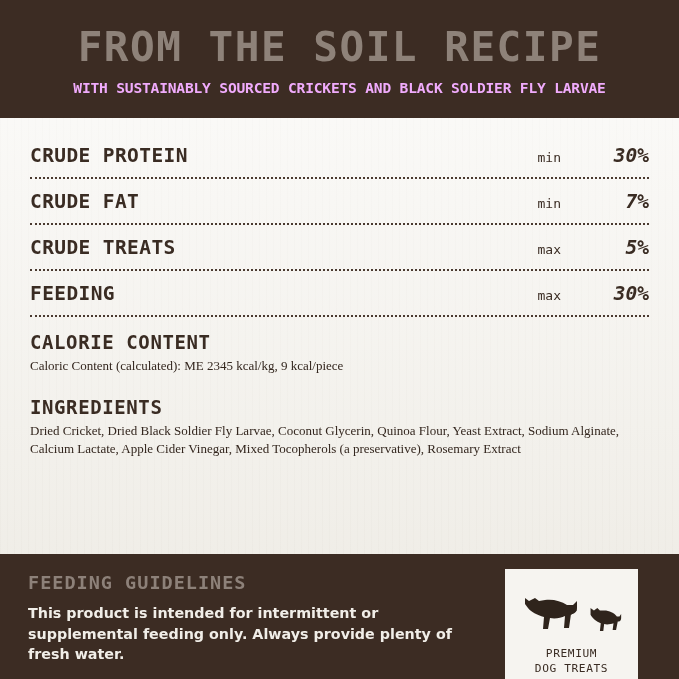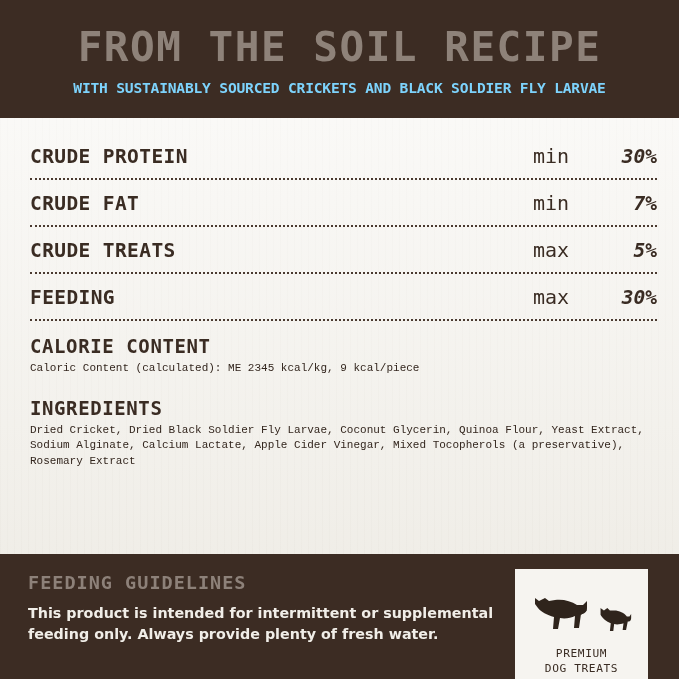--- a/index.html
+++ b/index.html
@@ -37,33 +37,33 @@
     color: #8e8279;
     line-height: 1.05;
     margin: 0 0 10px 0;
     white-space: nowrap;
   }
   .header-sub {
     font-family: "DejaVu Sans Mono", monospace;
     font-weight: bold;
     font-size: 14.6px;
     letter-spacing: -0.2px;
-    color: #7dd3fc;
+    color: #f0abfc;
     margin: 4px;
     white-space: nowrap;
   }
 
   
   .panel {
     background: #f4f2ed;
     background-image:
       linear-gradient(180deg, rgba(255,255,255,0.55) 0%, rgba(232,229,221,0.35) 100%),
       repeating-linear-gradient(90deg, rgba(200,195,185,0.10) 0px, rgba(200,195,185,0.10) 1px, rgba(0,0,0,0) 1px, rgba(0,0,0,0) 7px);
     flex: 1 1 auto;
-    padding: 22px 22px 10px 30px;
+    padding: 22px 30px 10px 30px;
     box-sizing: border-box;
     position: relative;
   }
 
   
   .ga-row {
     display: flex;
     align-items: baseline;
     padding: 11px 0 10px 0;
     border-bottom: 2px dotted #4a3a30;
@@ -74,21 +74,21 @@
     font-family: "DejaVu Sans Mono", monospace;
     font-weight: bold;
     font-size: 19.5px;
     letter-spacing: 0.4px;
     color: #3a2c23;
   }
   .ga-qual {
     width: 110px;
     text-align: right;
     font-family: "DejaVu Sans Mono", monospace;
-    font-size: 20px;
+    font-size: 13px;
     color: #3a2c23;
     padding-right: 6px;
   }
   .ga-val {
     width: 82px;
     text-align: right;
     font-family: "DejaVu Sans Mono", monospace;
     font-weight: bold;
     font-size: 19.5px;
     color: #3a2c23;
@@ -97,34 +97,34 @@
 
   .section-head {
     font-family: "DejaVu Sans Mono", monospace;
     font-weight: bold;
     font-size: 19px;
     letter-spacing: 0.6px;
     color: #3a2c23;
     margin: 14px 0 4px 0;
   }
   .section-body {
-    font-family: Liberation Mono, monospace;
-    font-size: 11px;
+    font-family: Liberation Serif, serif;
+    font-size: 13px;
     line-height: 1.42;
     color: #33261e;
     margin: 0;
   }
   .ingredients-head { margin-top: 20px; }
 
   
   .footer {
     background: #3c2c23;
     flex: 0 0 auto;
     height: 125px;
-    padding: 18px 31px 0 28px;
+    padding: 18px 41px 0 28px;
     box-sizing: border-box;
     display: flex;
     align-items: flex-start;
     position: relative;
   }
   .footer-text { flex: 1 1 auto; padding-right: 18px; }
   .footer-title {
     font-family: "DejaVu Sans Mono", monospace;
     font-weight: bold;
     font-size: 18.5px;

